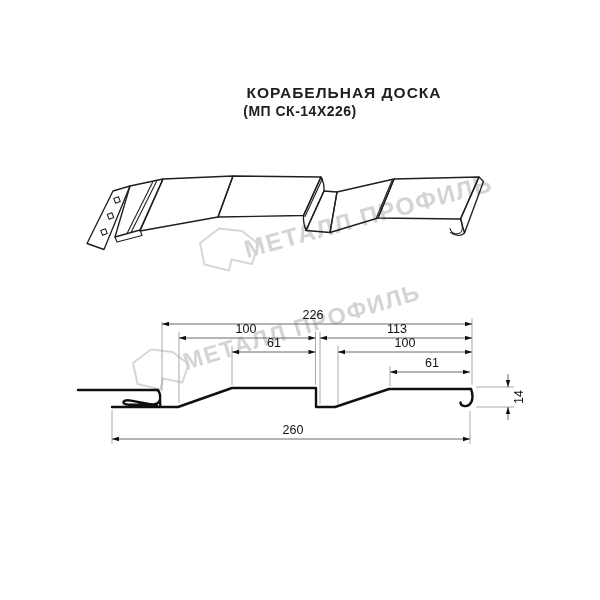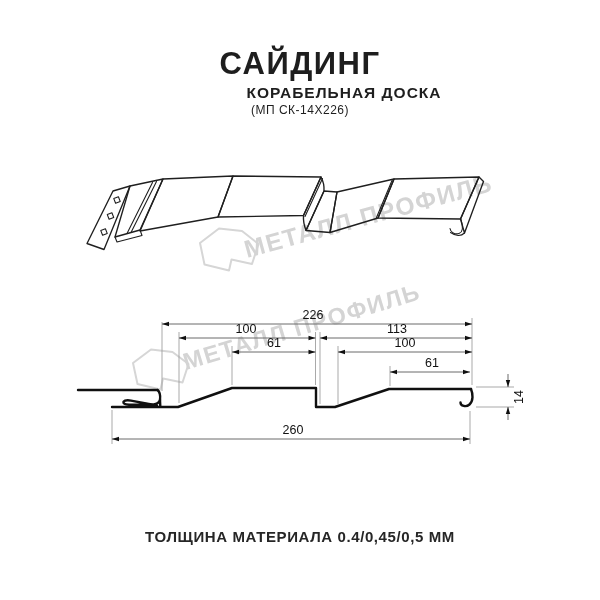--- a/index.html
+++ b/index.html
@@ -3,39 +3,38 @@
 <meta charset="utf-8">
 <style>
   html,body{margin:0;padding:0;background:#fff;}
   #stage{
     position:relative;width:600px;height:600px;background:#fff;overflow:hidden;
     font-family:"Liberation Sans", sans-serif;
   }
   .hdr{position:absolute;left:0;width:600px;text-align:center;color:#1e1e1e;}
   #title{top:46px;font-size:31px;font-weight:800;letter-spacing:1.5px;}
   #subtitle{top:84px;font-size:15.5px;font-weight:700;letter-spacing:1px;padding-left:44px;}
-  #model{top:103px;font-size:12px;font-weight:400;letter-spacing:.5px;}
+  #model{top:103px;font-size:14px;font-weight:700;letter-spacing:.5px;}
   #footer{top:528px;font-size:15px;font-weight:700;letter-spacing:.6px;color:#262626;}
   svg{position:absolute;left:0;top:0;}
   .face{fill:none;stroke:#1f1f1f;stroke-width:1.35;stroke-linejoin:round;stroke-linecap:round;}
   .thin3d{fill:none;stroke:#1f1f1f;stroke-width:1.1;stroke-linejoin:round;stroke-linecap:round;}
   .prof{fill:none;stroke:#101010;stroke-width:2.4;stroke-linejoin:round;stroke-linecap:round;}
   .dim{stroke:#6b6b6b;stroke-width:1;fill:none;}
   .ext{stroke:#9a9a9a;stroke-width:.85;fill:none;}
   .arr{fill:#101010;stroke:none;}
   .dimtxt{font-family:"Liberation Sans",sans-serif;font-size:12.5px;fill:#111;text-anchor:middle;}
   .wmtext{font-family:"Liberation Sans",sans-serif;font-weight:700;letter-spacing:1.5px;}
   .wmlogo{fill:none;stroke-width:2;stroke-linejoin:round;}
 </style>
 </head>
 <body>
 
 <div id="stage">
 
-  <div id="title" class="hdr">САЙДИНГ</div>
   <div id="subtitle" class="hdr">КОРАБЕЛЬНАЯ ДОСКА</div>
   <div id="model" class="hdr">(МП СК-14Х226)</div>
 
   <svg width="600" height="600" viewBox="0 0 600 600">
 
     <g>
       <path class="wmlogo" stroke="#d6d6d6" d="M200,243 L219,228.5 L242,231 L258.5,244 L252,264 L231.5,259.5 L229,270.5 L204.5,264.5 Z"></path>
       <text class="wmtext" x="247" y="258" font-size="24.5" fill="#d4d4d4" transform="rotate(-15.3 247 258)">МЕТАЛЛ ПРОФИЛЬ</text>
     </g>
     <g>
@@ -134,14 +133,13 @@
       <text class="dimtxt" x="293" y="434">260</text>
 
       <line class="dim" x1="508" y1="374" x2="508" y2="387"></line>
       <line class="dim" x1="508" y1="407" x2="508" y2="420"></line>
       <polygon class="arr" points="508,387 505.8,380 510.2,380"></polygon>
       <polygon class="arr" points="508,407 505.8,414 510.2,414"></polygon>
       <text class="dimtxt" x="523" y="397" transform="rotate(-90 523 397)">14</text>
     </g>
   </svg>
 
-  <div id="footer" class="hdr">ТОЛЩИНА МАТЕРИАЛА 0.4/0,45/0,5 ММ</div>
 </div>
 
 </body></html>

